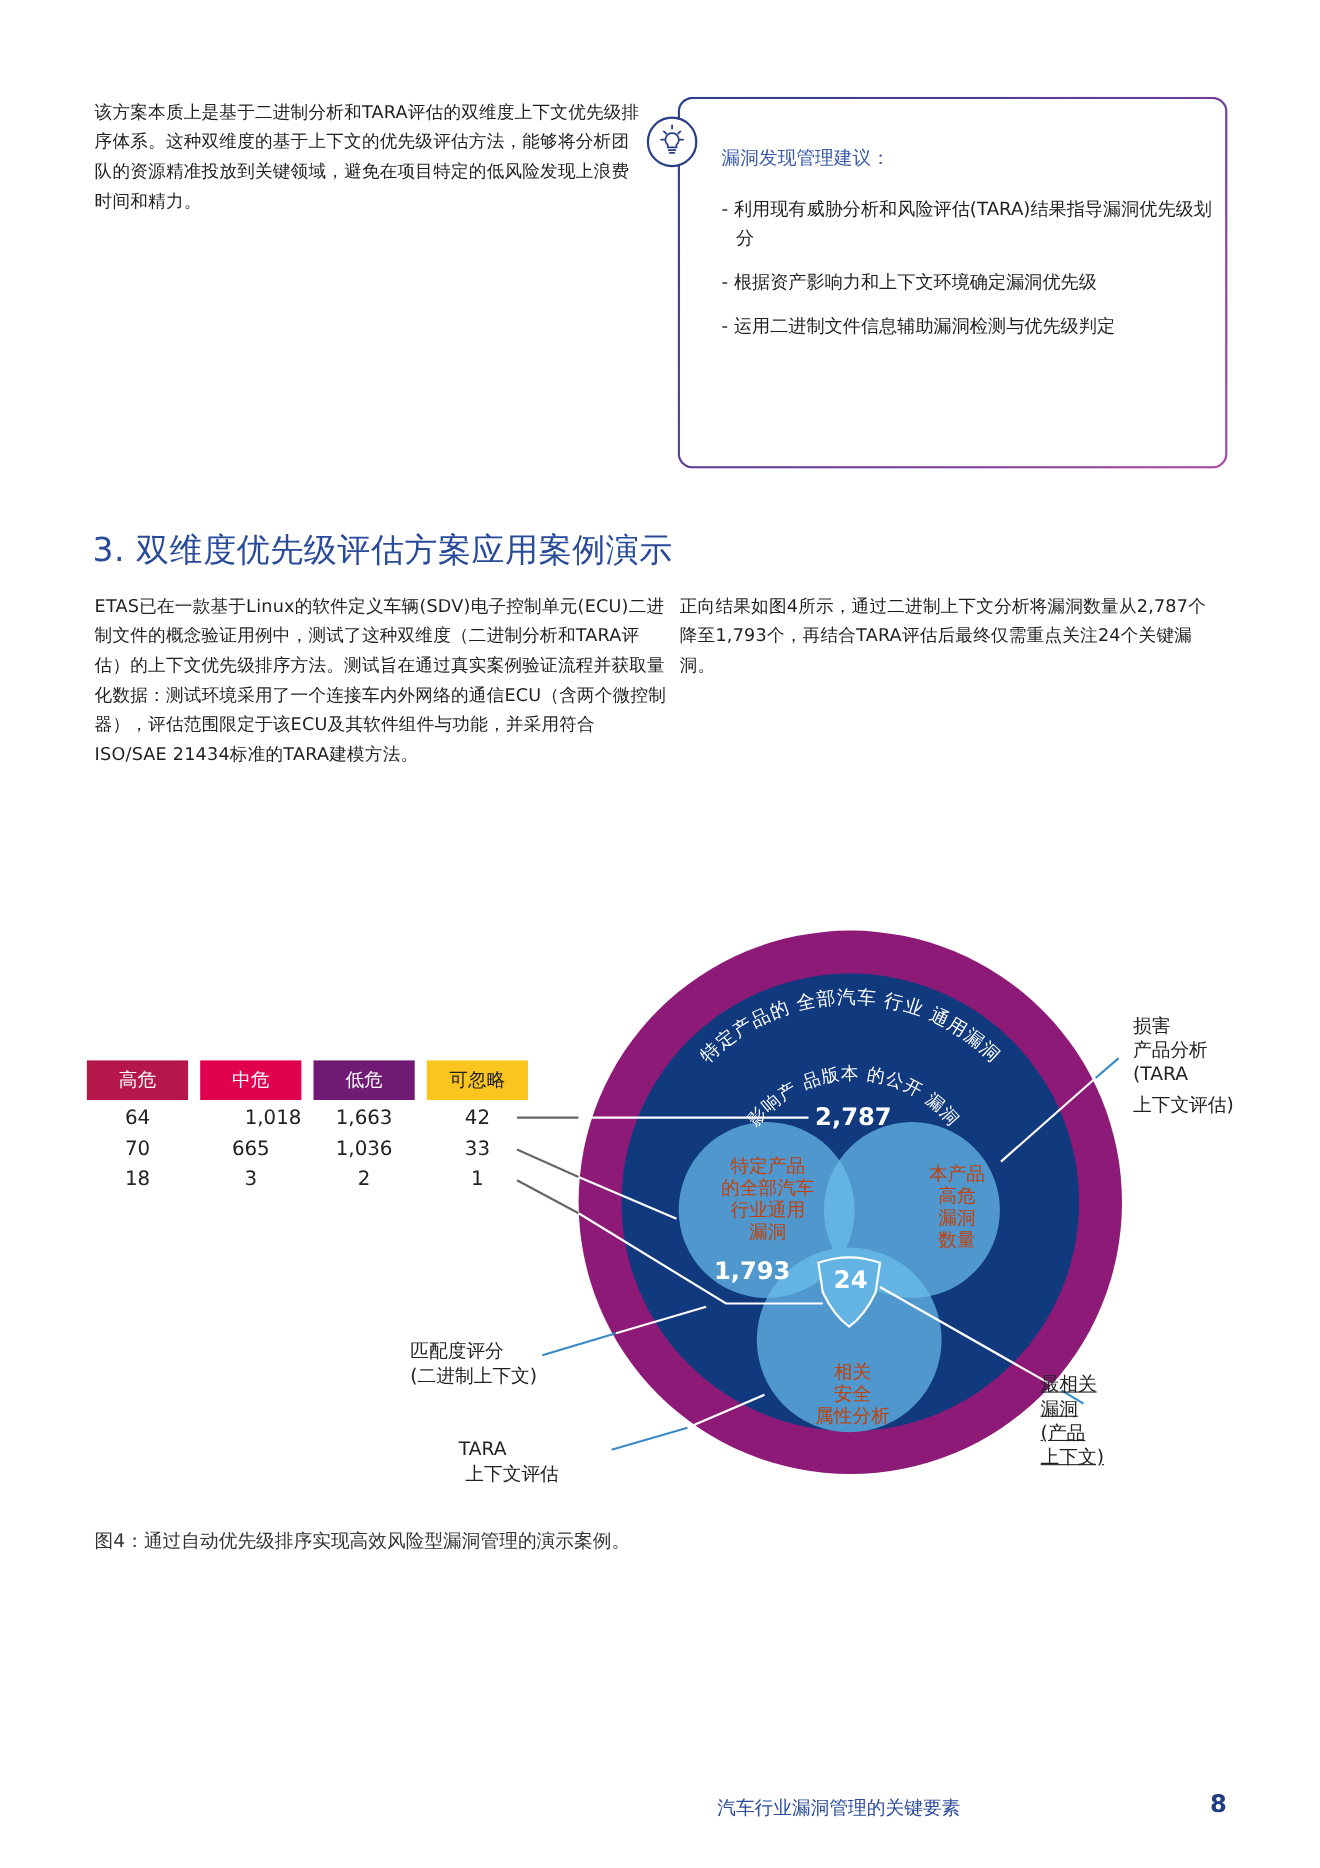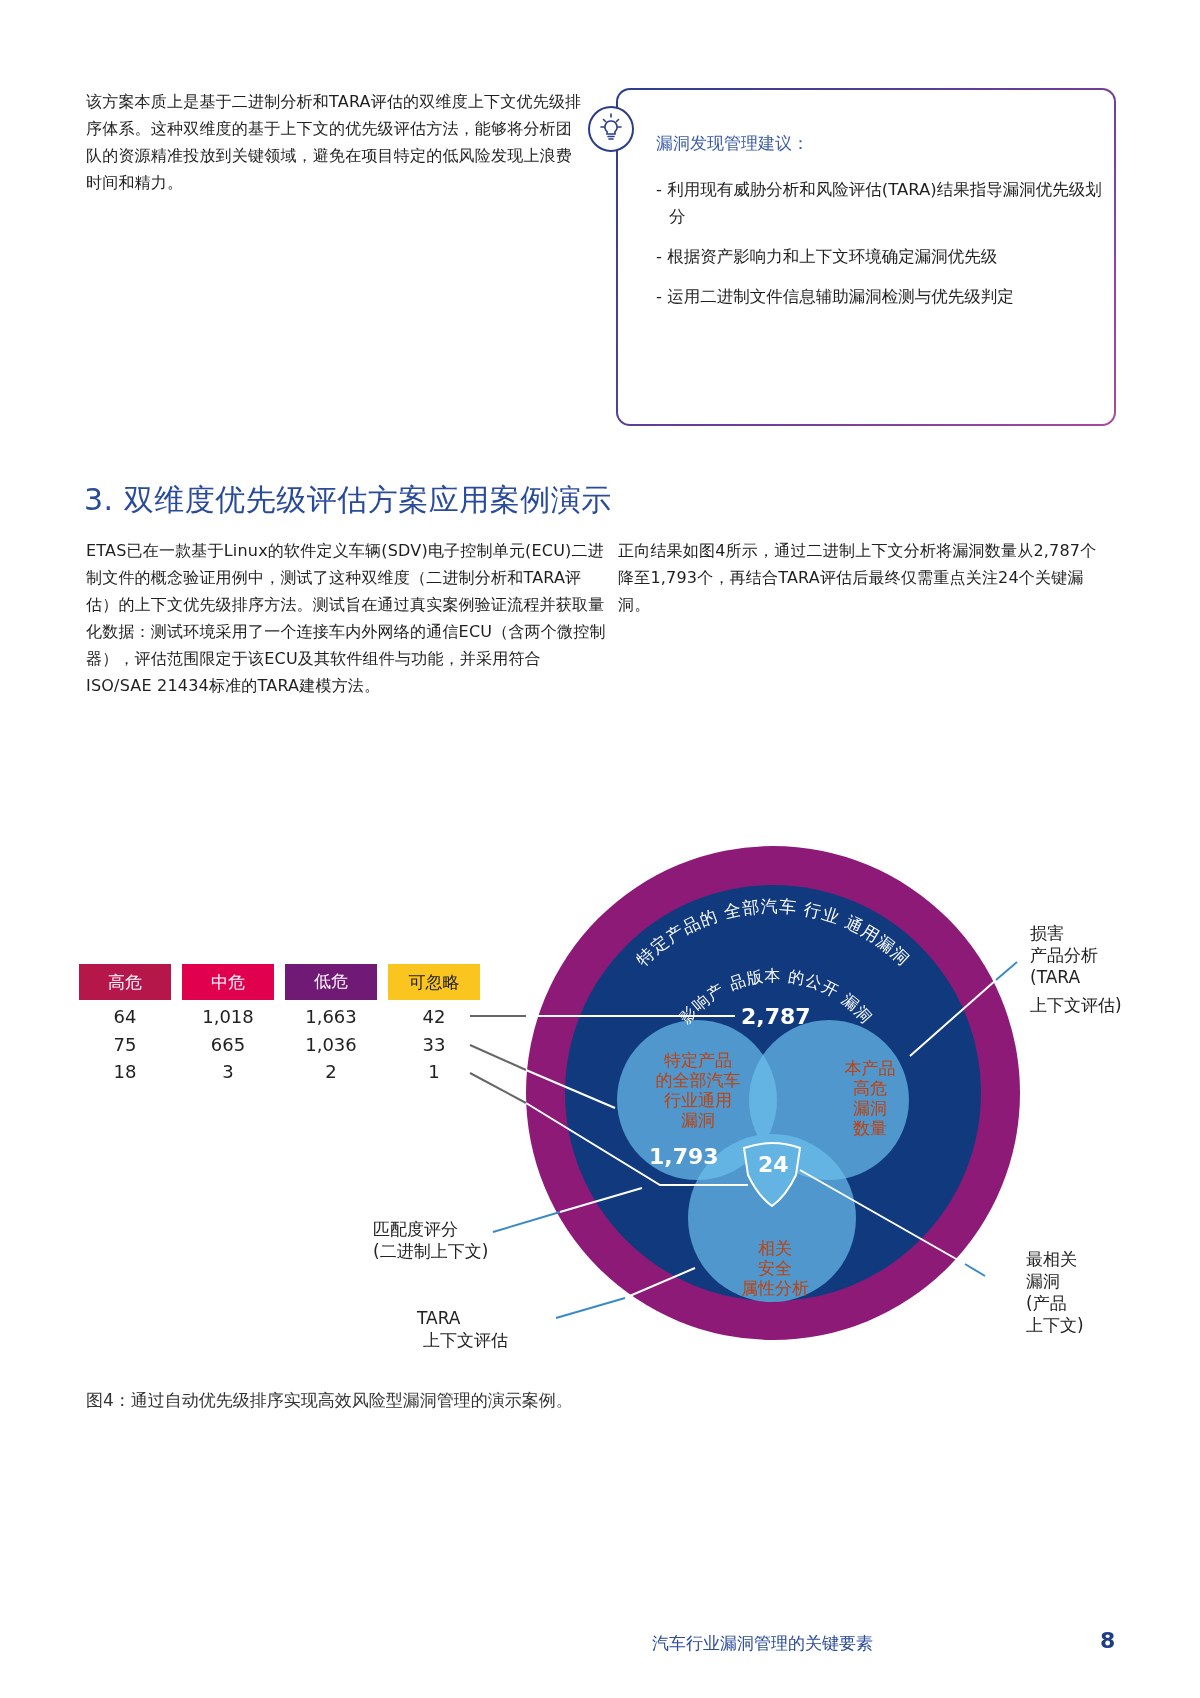--- a/index.html
+++ b/index.html
@@ -93,25 +93,25 @@
   <p>正向结果如图4所示，通过二进制上下文分析将漏洞数量从2,787个降至1,793个，再结合TARA评估后最终仅需重点关注24个关键漏洞。</p>
   <div class="gap"></div>
 </div>
 
 <div class="sev-head" style="left:79px;background:#b5174b;">高危</div>
 <div class="sev-head" style="left:182px;background:#e0004d;">中危</div>
 <div class="sev-head" style="left:285px;background:#701a75;font-family:Liberation Serif, serif;">低危</div>
 <div class="sev-head" style="left:388px;background:#fbc51f;color:#222;">可忽略</div>
 
 <div class="sev-cell" style="left:79px;top:1006px;">64</div>
-<div class="sev-cell" style="left:182px;top:1006px;">1,018</div>
+<div class="sev-cell" style="left:182px;top:1006px;text-align:right;">1,018</div>
 <div class="sev-cell" style="left:285px;top:1006px;">1,663</div>
 <div class="sev-cell" style="left:388px;top:1006px;">42</div>
 
-<div class="sev-cell" style="left:79px;top:1034px;">75</div>
+<div class="sev-cell" style="left:79px;top:1034px;">70</div>
 <div class="sev-cell" style="left:182px;top:1034px;">665</div>
 <div class="sev-cell" style="left:285px;top:1034px;">1,036</div>
 <div class="sev-cell" style="left:388px;top:1034px;">33</div>
 
 <div class="sev-cell" style="left:79px;top:1061px;">18</div>
 <div class="sev-cell" style="left:182px;top:1061px;">3</div>
 <div class="sev-cell" style="left:285px;top:1061px;">2</div>
 <div class="sev-cell" style="left:388px;top:1061px;">1</div>
 
 <svg class="abs" style="left:0;top:0;" width="1200" height="1698">
@@ -197,21 +197,21 @@
   <div>安全</div>
   <div>属性分析</div>
 </div>
 
 <div class="diag-label" style="left:1030px;top:922px;">
   <div>损害</div>
   <div>产品分析</div>
   <div>(TARA</div>
   <div style="margin-top:6px;">上下文评估)</div>
 </div>
-<div class="diag-label" style="left:1026px;top:1248px;">
+<div class="diag-label" style="left:946px;top:1248px;text-decoration:underline;">
   <div>最相关</div>
   <div>漏洞</div>
   <div>(产品</div>
   <div>上下文)</div>
 </div>
 <div class="diag-label" style="left:373px;top:1218px;">
   <div>匹配度评分</div>
   <div>(二进制上下文)</div>
 </div>
 <div class="diag-label" style="left:417px;top:1307px;">

